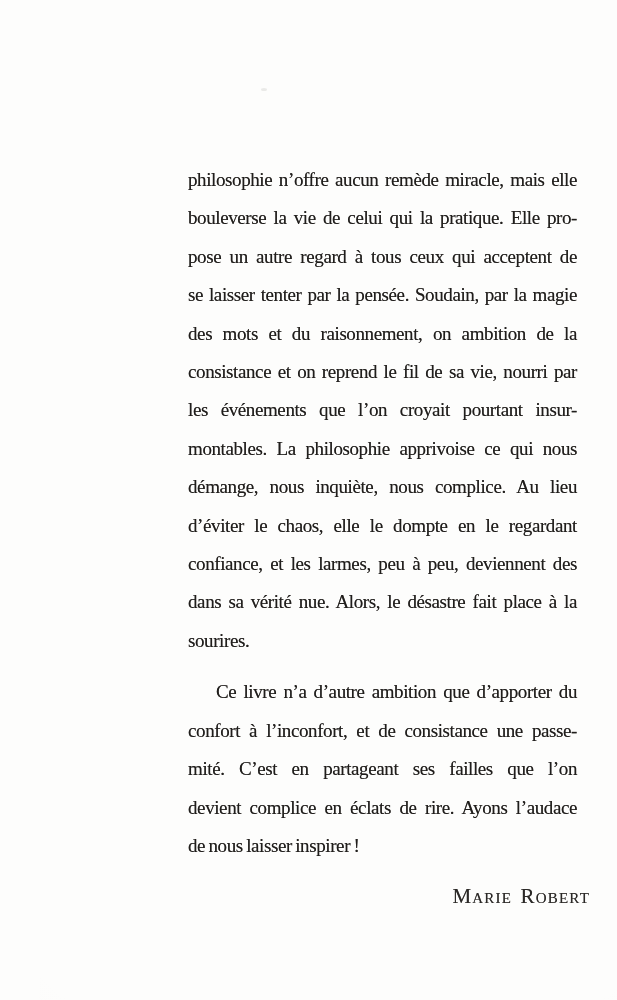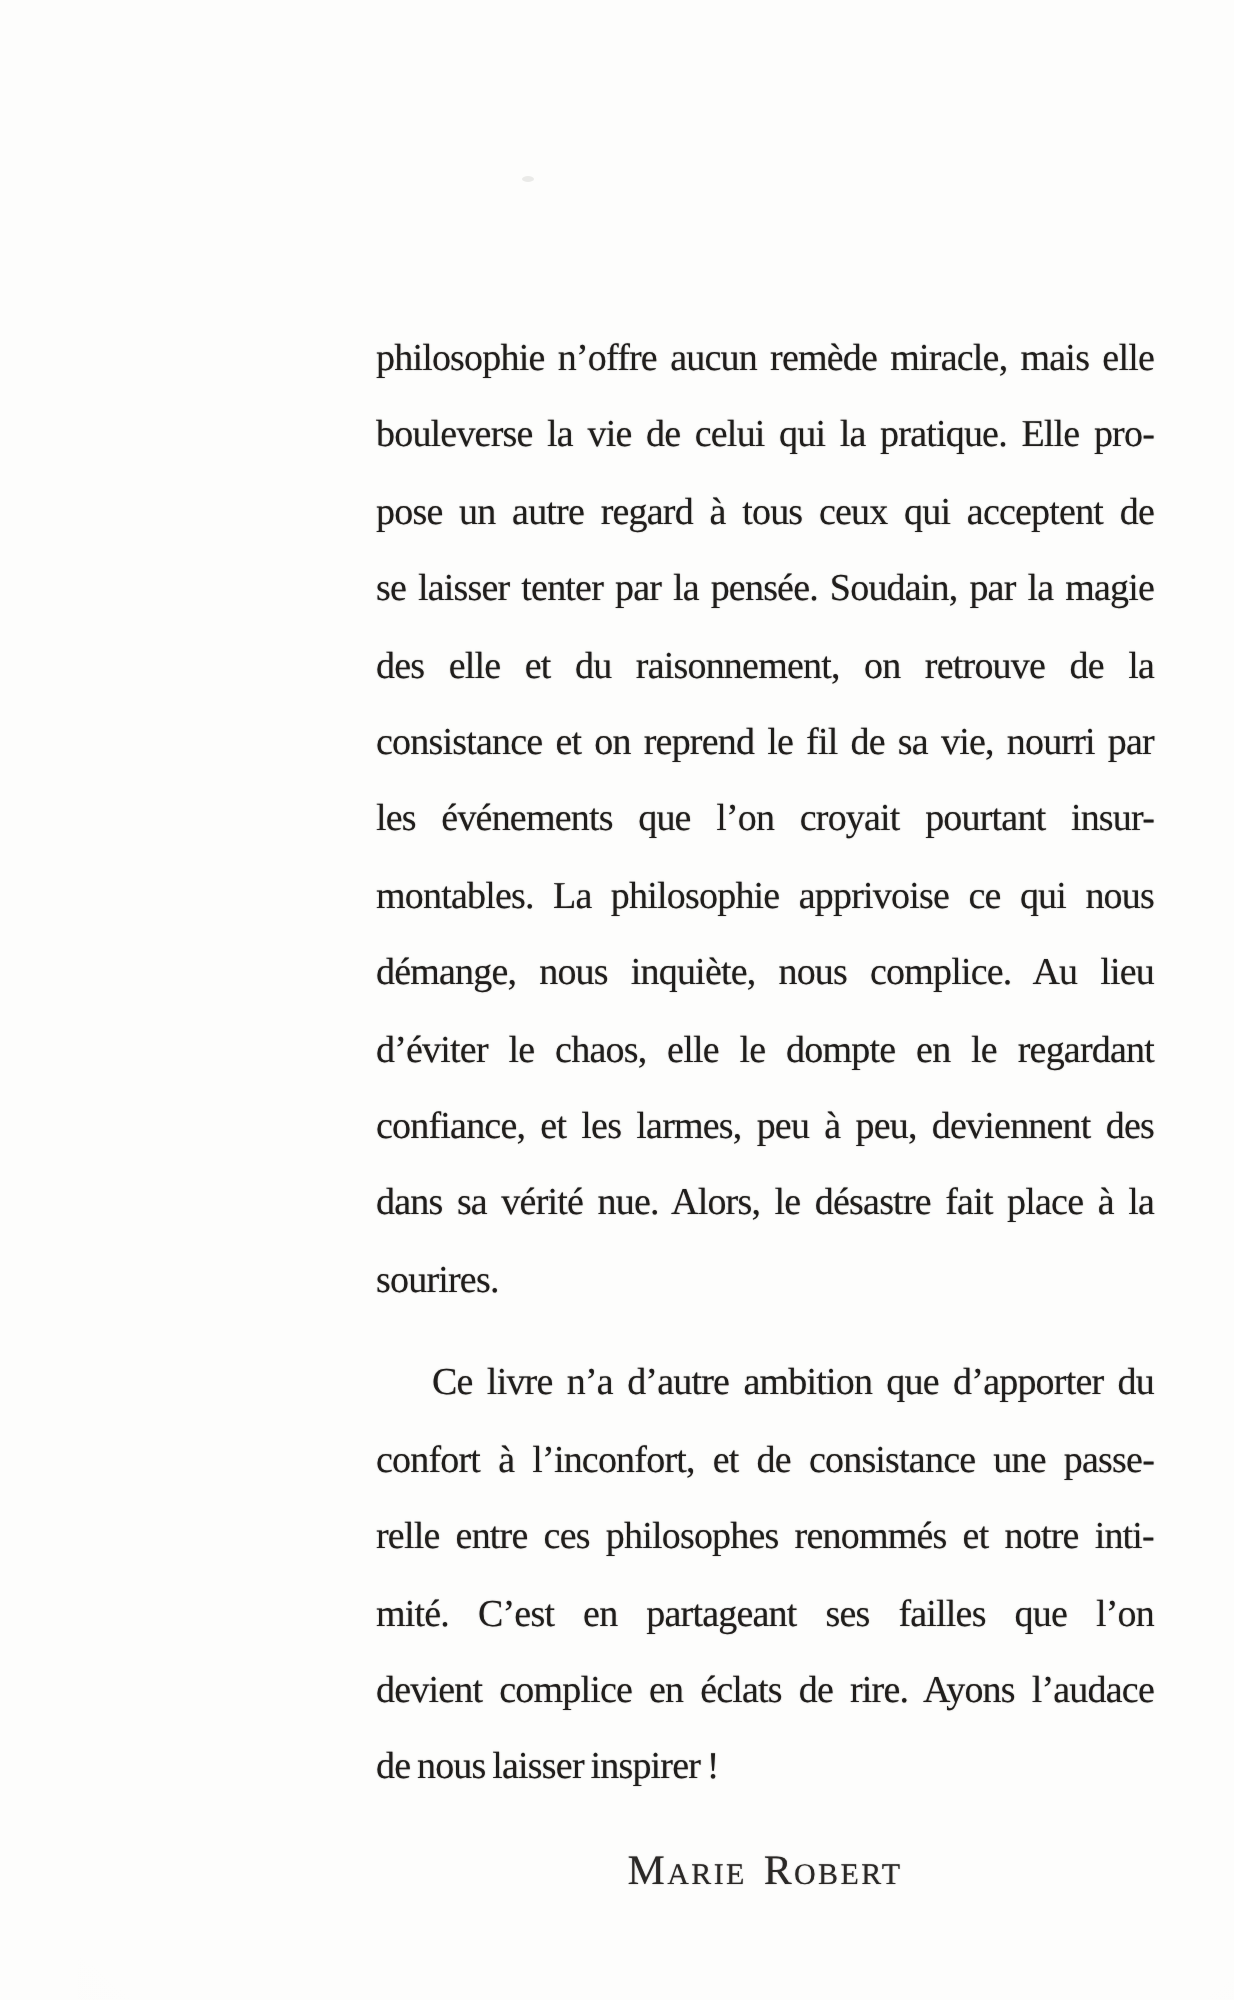--- a/index.html
+++ b/index.html
@@ -42,21 +42,21 @@
   }
   .line.last{
     text-align-last:left;
     font-family:Liberation Serif, serif;
   }
   .line.indent{
     padding-left:28px;
   }
   .signature{
     margin-top:26px;
-    text-align:center;
+    text-align:right;
     font-variant:small-caps;
     font-size:21px;
     letter-spacing:1.2px;
     word-spacing:2px;
     color:#2b2927;
     text-shadow:0 0 0.6px rgba(46,42,38,0.6);
   }
   .speck{
     position:absolute;
     border-radius:50%;
@@ -75,35 +75,34 @@
   <span class="speck speck-2"></span>
   <span class="speck speck-3"></span>
 
   <article class="text-block">
 
     <p class="para">
       <span class="line" style="display:block">philosophie n’offre aucun remède miracle, mais elle</span>
       <span class="line" style="display:block">bouleverse la vie de celui qui la pratique. Elle pro-</span>
       <span class="line" style="display:block">pose un autre regard à tous ceux qui acceptent de</span>
       <span class="line" style="display:block">se laisser tenter par la pensée. Soudain, par la magie</span>
-      <span class="line" style="display:block">des elle et du raisonnement, on retrouve de la</span>
+      <span class="line" style="display:block">des mots et du raisonnement, on ambition de la</span>
       <span class="line" style="display:block">consistance et on reprend le fil de sa vie, nourri par</span>
       <span class="line" style="display:block">les événements que l’on croyait pourtant insur-</span>
       <span class="line" style="display:block">montables. La philosophie apprivoise ce qui nous</span>
       <span class="line" style="display:block">démange, nous inquiète, nous complice. Au lieu</span>
       <span class="line" style="display:block">d’éviter le chaos, elle le dompte en le regardant</span>
       <span class="line" style="display:block">confiance, et les larmes, peu à peu, deviennent des</span>
       <span class="line" style="display:block">dans sa vérité nue. Alors, le désastre fait place à la</span>
       <span class="line last" style="display:block">sourires.</span>
     </p>
 
     <p class="para">
       <span class="line indent" style="display:block">Ce livre n’a d’autre ambition que d’apporter du</span>
       <span class="line" style="display:block">confort à l’inconfort, et de consistance une passe-</span>
-      <span class="line" style="display:block">relle entre ces philosophes renommés et notre inti-</span>
       <span class="line" style="display:block">mité. C’est en partageant ses failles que l’on</span>
       <span class="line" style="display:block">devient complice en éclats de rire. Ayons l’audace</span>
       <span class="line last" style="display:block">de nous laisser inspirer !</span>
     </p>
 
     <div class="signature">Marie Robert</div>
 
   </article>
 </div>
 

